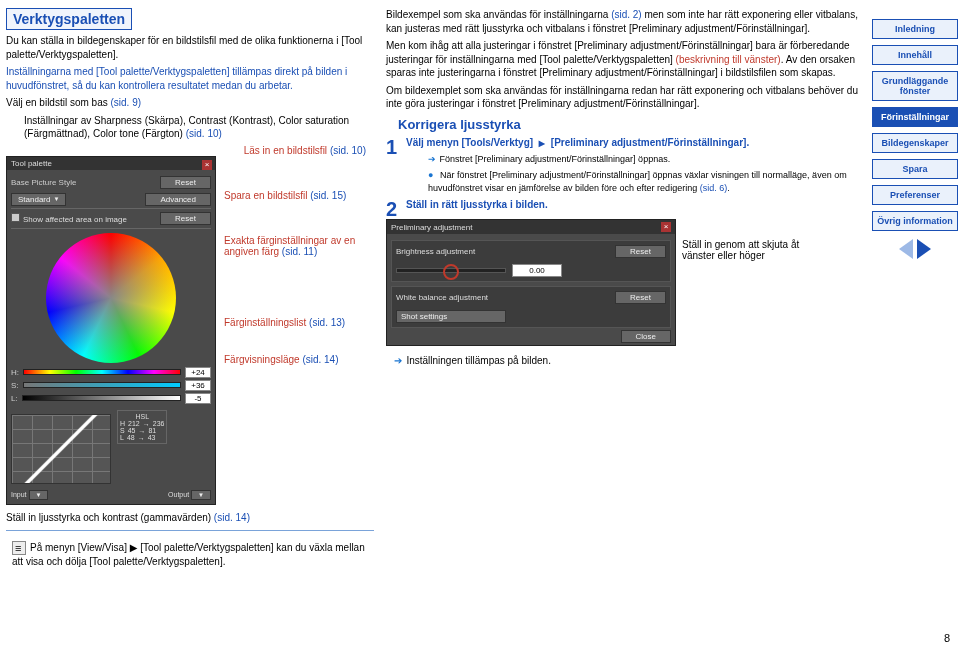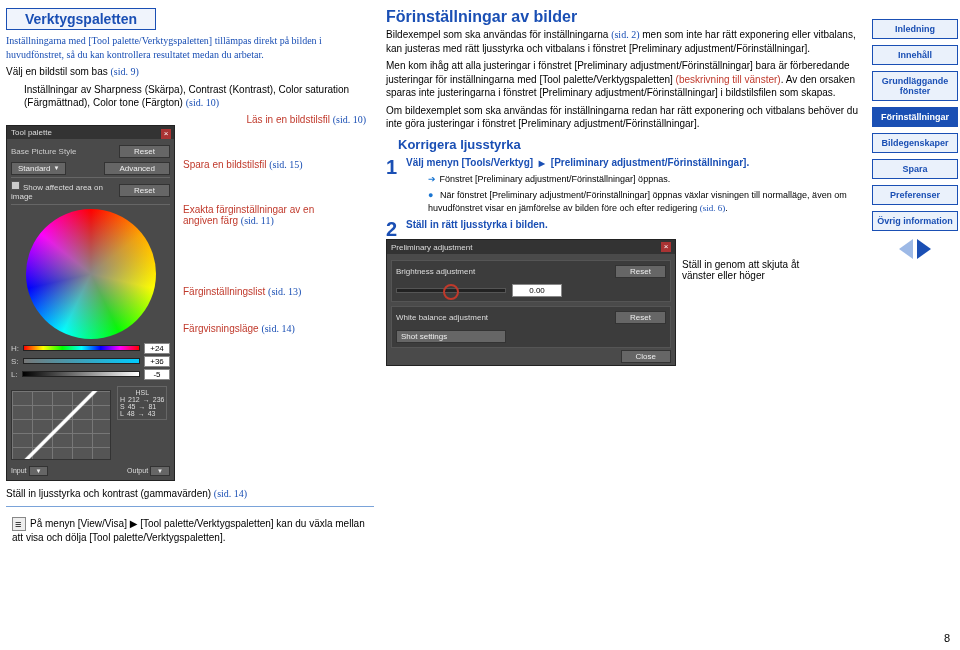--- a/index.html
+++ b/index.html
@@ -2,39 +2,39 @@
 <html><head>
 <meta charset="utf-8">
 <style>
   * { box-sizing: border-box; margin: 0; padding: 0; }
   body { font-family: Arial, sans-serif; font-size: 10px; color: #000; background: #fff; width: 960px; height: 650px; position: relative; }
   .page { display: flex; width: 100%; height: 100%; }
   .col-left { width: 380px; padding: 8px 6px; }
   .col-right { width: 490px; padding: 8px 6px; }
   .col-nav { width: 90px; padding: 19px 2px; }
   h1 { font-size: 16px; color: #1a4fb4; font-weight: bold; margin-bottom: 2px; }
-  h2 { font-size: 14px; color: #1a4fb4; font-weight: bold; margin-bottom: 4px; border: 1px solid #1a4fb4; display: inline-block; padding: 2px 18px; background: #f0f4fc; }
+  h2 { font-size: 14px; color: #1a4fb4; font-weight: bold; margin-bottom: 4px; border: 1px solid #1a4fb4; display: inline-block; padding: 2px 6px; background: #f0f4fc; }
   h3 { font-size: 13px; color: #1a4fb4; font-weight: bold; margin: 6px 0 4px 12px; }
   p { line-height: 1.35; margin-bottom: 4px; }
-  .link-blue { color: #1a4fb4; font-family: Liberation Serif, serif; }
+  .link-blue { color: #1a4fb4; }
   .link-red { color: #c0392b; }
   .big-num { color: #1a4fb4; font-size: 20px; font-weight: bold; position: absolute; }
   .step1 { left: 0; top: 0; }
   .step2 { left: 0; top: 0; }
   .arrow-blue::before { content: "➔"; color: #1a75d1; margin-right: 4px; }
   .bullet-blue::before { content: "●"; color: #1a75d1; margin-right: 4px; }
   .tri::after { content: "▶"; font-size: 8px; margin: 0 3px; }
   .nav-box { border: 1px solid #1a4fb4; background: #eaf1fb; padding: 4px 2px; text-align: center; font-size: 9px; color: #1a4fb4; font-weight: bold; margin-bottom: 6px; cursor: pointer; }
   .nav-box.sel { background: #1a4fb4; color: #fff; }
   .nav-arrows { display: flex; gap: 4px; justify-content: center; margin-top: 8px; }
   .nav-arrow { width: 0; height: 0; border-top: 10px solid transparent; border-bottom: 10px solid transparent; }
   .nav-prev { border-right: 14px solid #9db9e6; }
   .nav-next { border-left: 14px solid #1a4fb4; }
   .panel-dark { background: #4a4a4a; border: 1px solid #222; color: #ddd; font-size: 8px; padding: 4px; position: relative; }
-  .tp { width: 169px; }
+  .tp { width: 210px; }
   .tp-row { display: flex; justify-content: space-between; align-items: center; padding: 2px 0; }
   .tp-label { color: #ccc; }
   .tp-btn { background: #666; border: 1px solid #333; padding: 1px 14px; color: #eee; cursor: pointer; font-size: 8px; }
   .tp-close { position: absolute; top: 3px; right: 3px; width: 10px; height: 10px; background: #a33; text-align: center; line-height: 10px; color: #fff; font-size: 8px; cursor: pointer; }
   .tp-bar { background: #333; padding: 2px 4px; margin: -4px -4px 4px -4px; display:flex; align-items:center; }
   .color-wheel { width: 130px; height: 130px; border-radius: 50%; margin: 4px auto; background: conic-gradient(red,orange,yellow,lime,cyan,blue,magenta,red); position: relative; }
   .color-wheel::after { content:""; position:absolute; inset:0; border-radius:50%; background: radial-gradient(circle, #888 0%, transparent 70%); }
   .slider-row { display:flex; align-items:center; gap:4px; margin: 2px 0; }
   .slider-track { flex:1; height:6px; background: linear-gradient(to right,#000,#fff); border:1px solid #222; }
   .slider-track.sat { background: linear-gradient(to right,#777,#0cf); }
@@ -68,20 +68,21 @@
   .dropdown::after { content:"▼"; font-size:6px; }
   .check { width:9px; height:9px; background:#ccc; border:1px solid #555; display:inline-block; margin-right:3px; }
 </style>
 </head>
 <body>
 
 <div class="page">
 
   <div class="col-left">
     <h2>Verktygspaletten</h2>
+    <p>Du kan ställa in bildegenskaper för en bildstilsfil med de olika funktionerna i [Tool palette/Verktygspaletten].</p>
     <p class="link-blue">Inställningarna med [Tool palette/Verktygspaletten] tillämpas direkt på bilden i huvudfönstret, så du kan kontrollera resultatet medan du arbetar.</p>
     <p>
       <span>Välj en bildstil som bas</span> <span class="link-blue">(sid. 9)</span>
     </p>
     <p style="padding-left:18px;">
       <span>Inställningar av Sharpness (Skärpa), Contrast (Kontrast), Color saturation (Färgmättnad), Color tone (Färgton)</span> <span class="link-blue">(sid. 10)</span>
     </p>
     <div style="text-align:right; padding-right:8px;" class="link-red">
       <span>Läs in en bildstilsfil</span> <span class="link-blue">(sid. 10)</span>
     </div>
@@ -170,21 +171,20 @@
     <p style="margin-top:6px;">
       <span>Ställ in ljusstyrka och kontrast (gammavärden)</span> <span class="link-blue">(sid. 14)</span>
     </p>
     <div style="border-top:1px solid #7aa3d9; margin:6px 0;"></div>
     <p class="footer-note">
       <span class="foot-icon"></span><span>På menyn [View/Visa] ▶ [Tool palette/Verktygspaletten] kan du växla mellan att visa och dölja [Tool palette/Verktygspaletten].</span>
     </p>
   </div>
 
   <div class="col-right">
-    <h1>Förinställningar av bilder</h1>
     <p>
       <span>Bildexempel som ska användas för inställningarna</span> <span class="link-blue">(sid. 2)</span><span> men som inte har rätt exponering eller vitbalans, kan justeras med rätt ljusstyrka och vitbalans i fönstret [Preliminary adjustment/Förinställningar].</span>
     </p>
     <p>
       <span>Men kom ihåg att alla justeringar i fönstret [Preliminary adjustment/Förinställningar] bara är förberedande justeringar för inställningarna med [Tool palette/Verktygspaletten] </span><span class="link-red">(beskrivning till vänster)</span><span>. Av den orsaken sparas inte justeringarna i fönstret [Preliminary adjustment/Förinställningar] i bildstilsfilen som skapas.</span>
     </p>
     <p>Om bildexemplet som ska användas för inställningarna redan har rätt exponering och vitbalans behöver du inte göra justeringar i fönstret [Preliminary adjustment/Förinställningar].</p>
 
     <h3>Korrigera ljusstyrka</h3>
 
@@ -227,20 +227,21 @@
           </div>
           <div class="pa-line" style="margin-top:6px;">
             <span class="pa-select">Shot settings</span>
           </div>
         </div>
         <div style="text-align:right;"><span class="tp-btn">Close</span></div>
       </div>
       <div class="pa-note">Ställ in genom att skjuta åt vänster eller höger</div>
     </div>
 
+    <p class="arrow-blue" style="margin-top:8px; padding-left:8px;">Inställningen tillämpas på bilden.</p>
   </div>
 
   <div class="col-nav">
     <div class="nav-box">Inledning</div>
     <div class="nav-box">Innehåll</div>
     <div class="nav-box">Grundläggande fönster</div>
     <div class="nav-box sel">Förinställningar</div>
     <div class="nav-box">Bildegenskaper</div>
     <div class="nav-box">Spara</div>
     <div class="nav-box">Preferenser</div>

